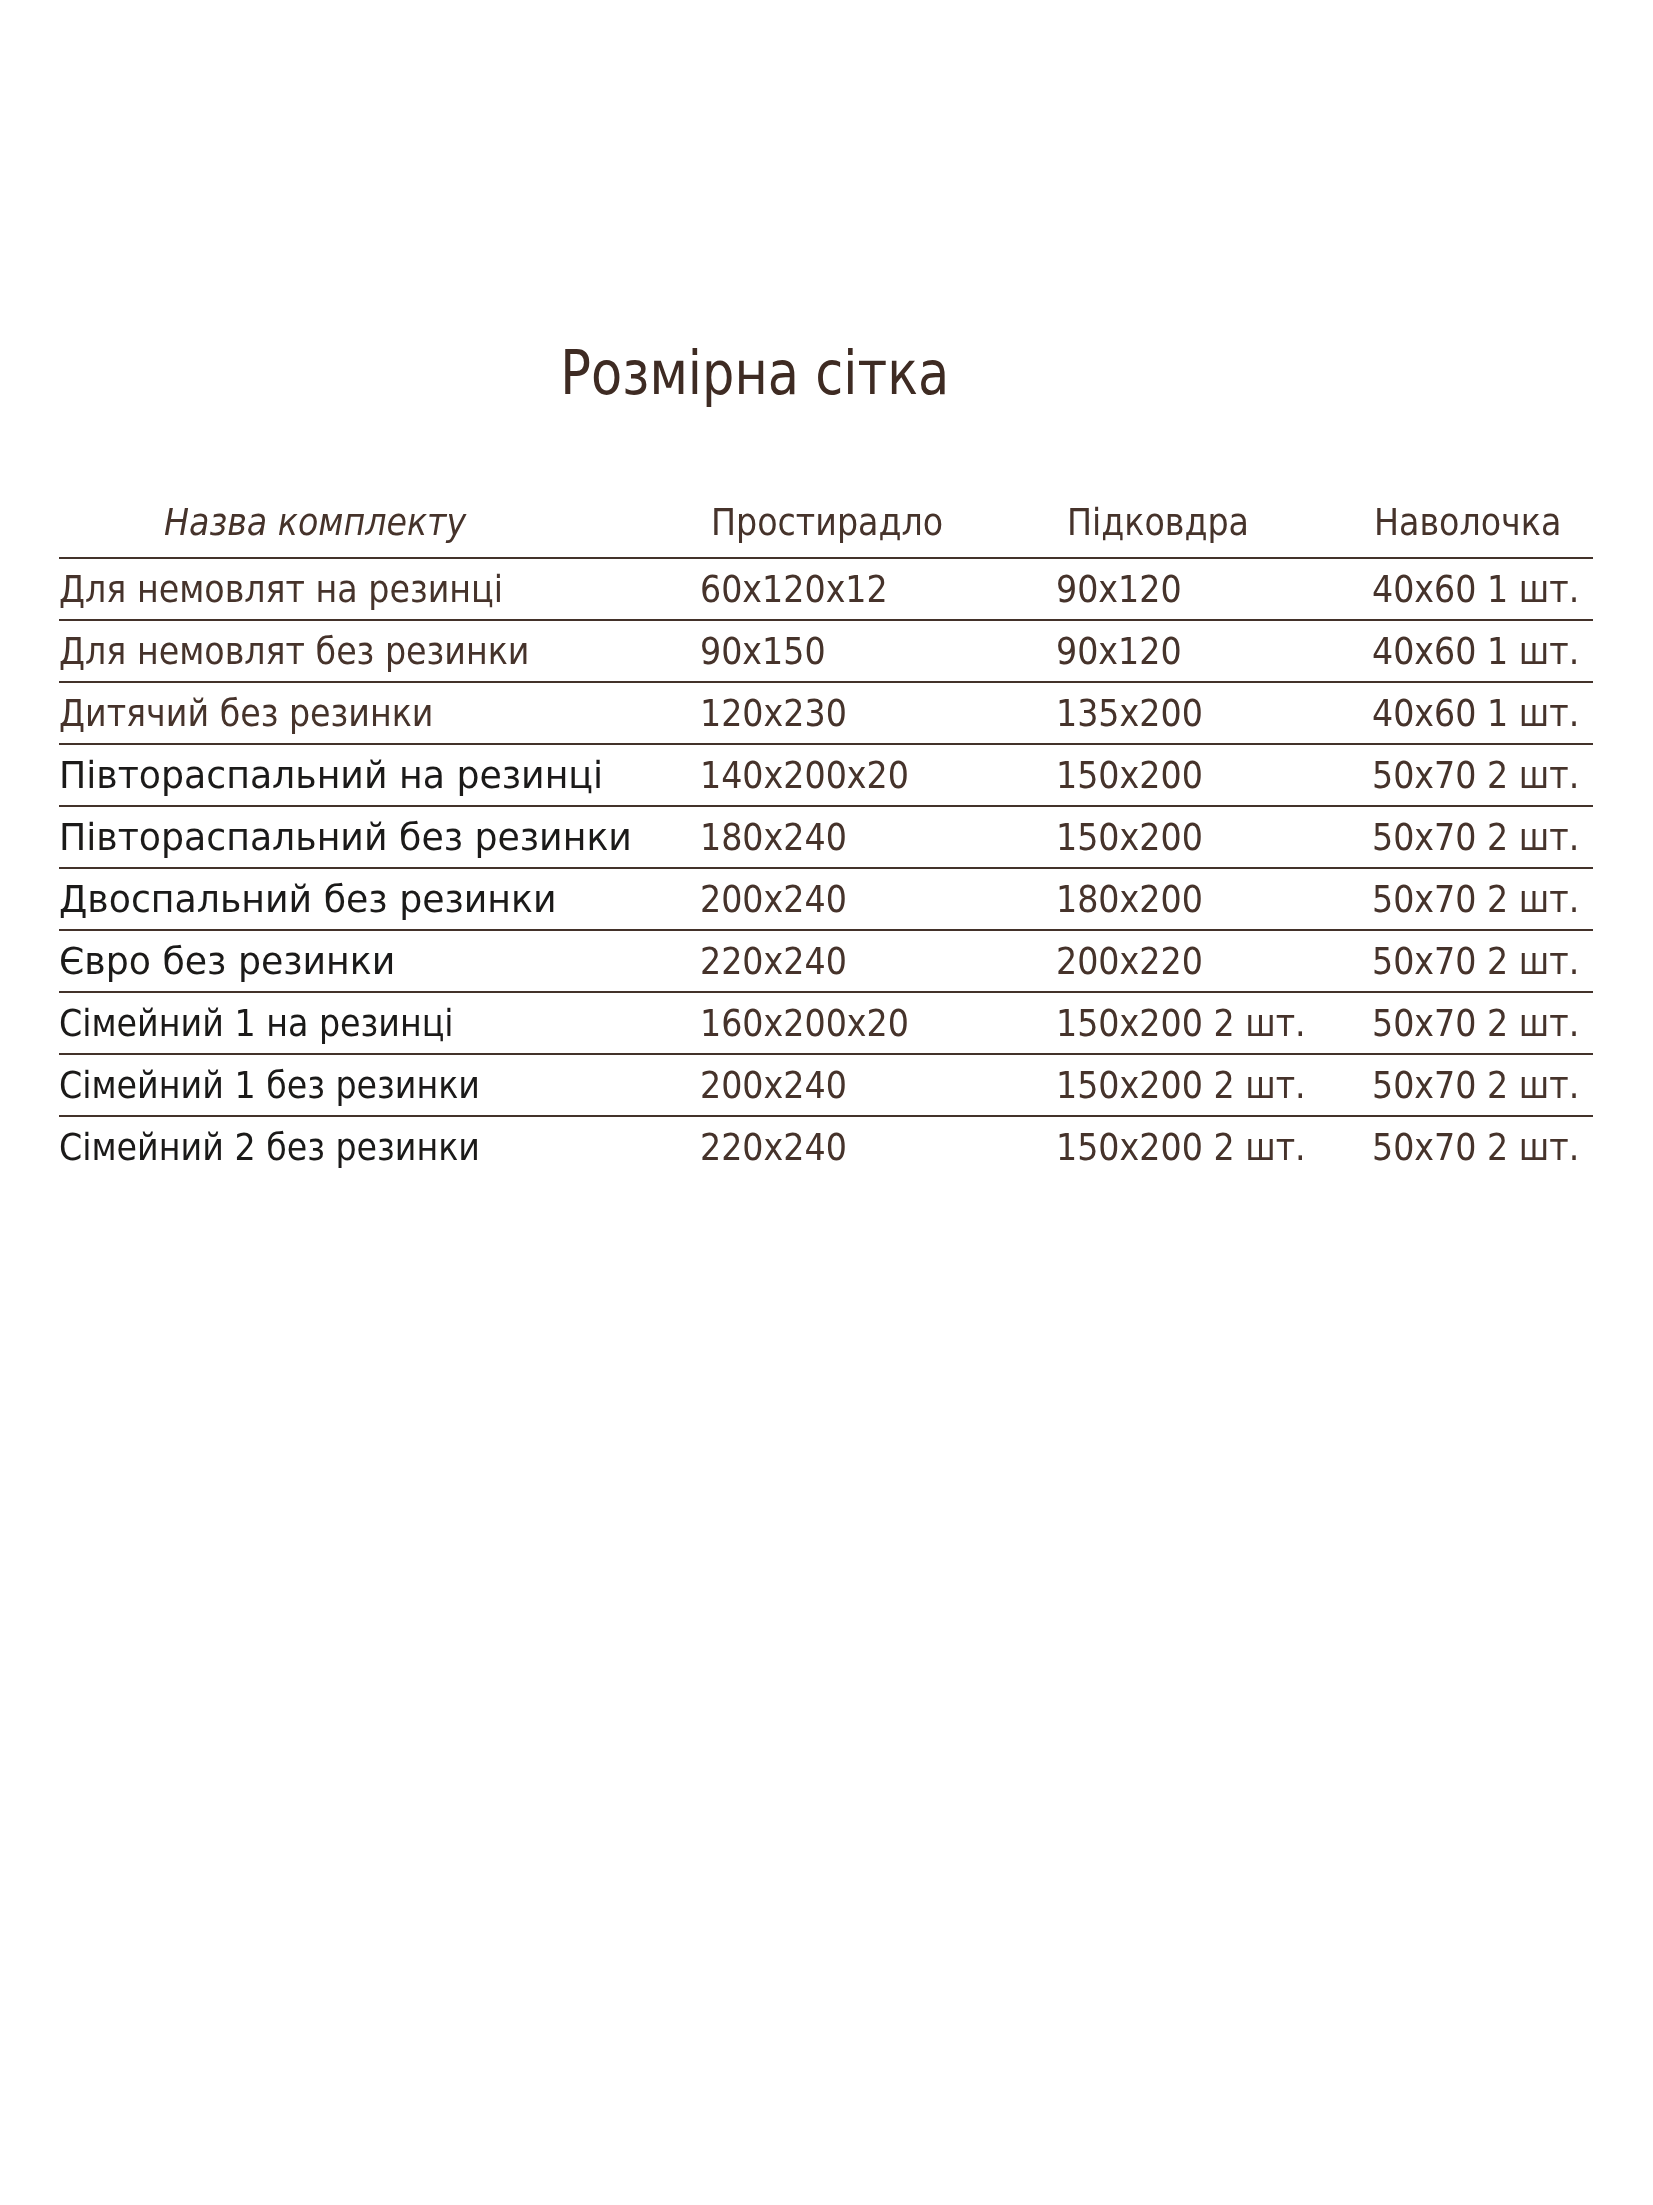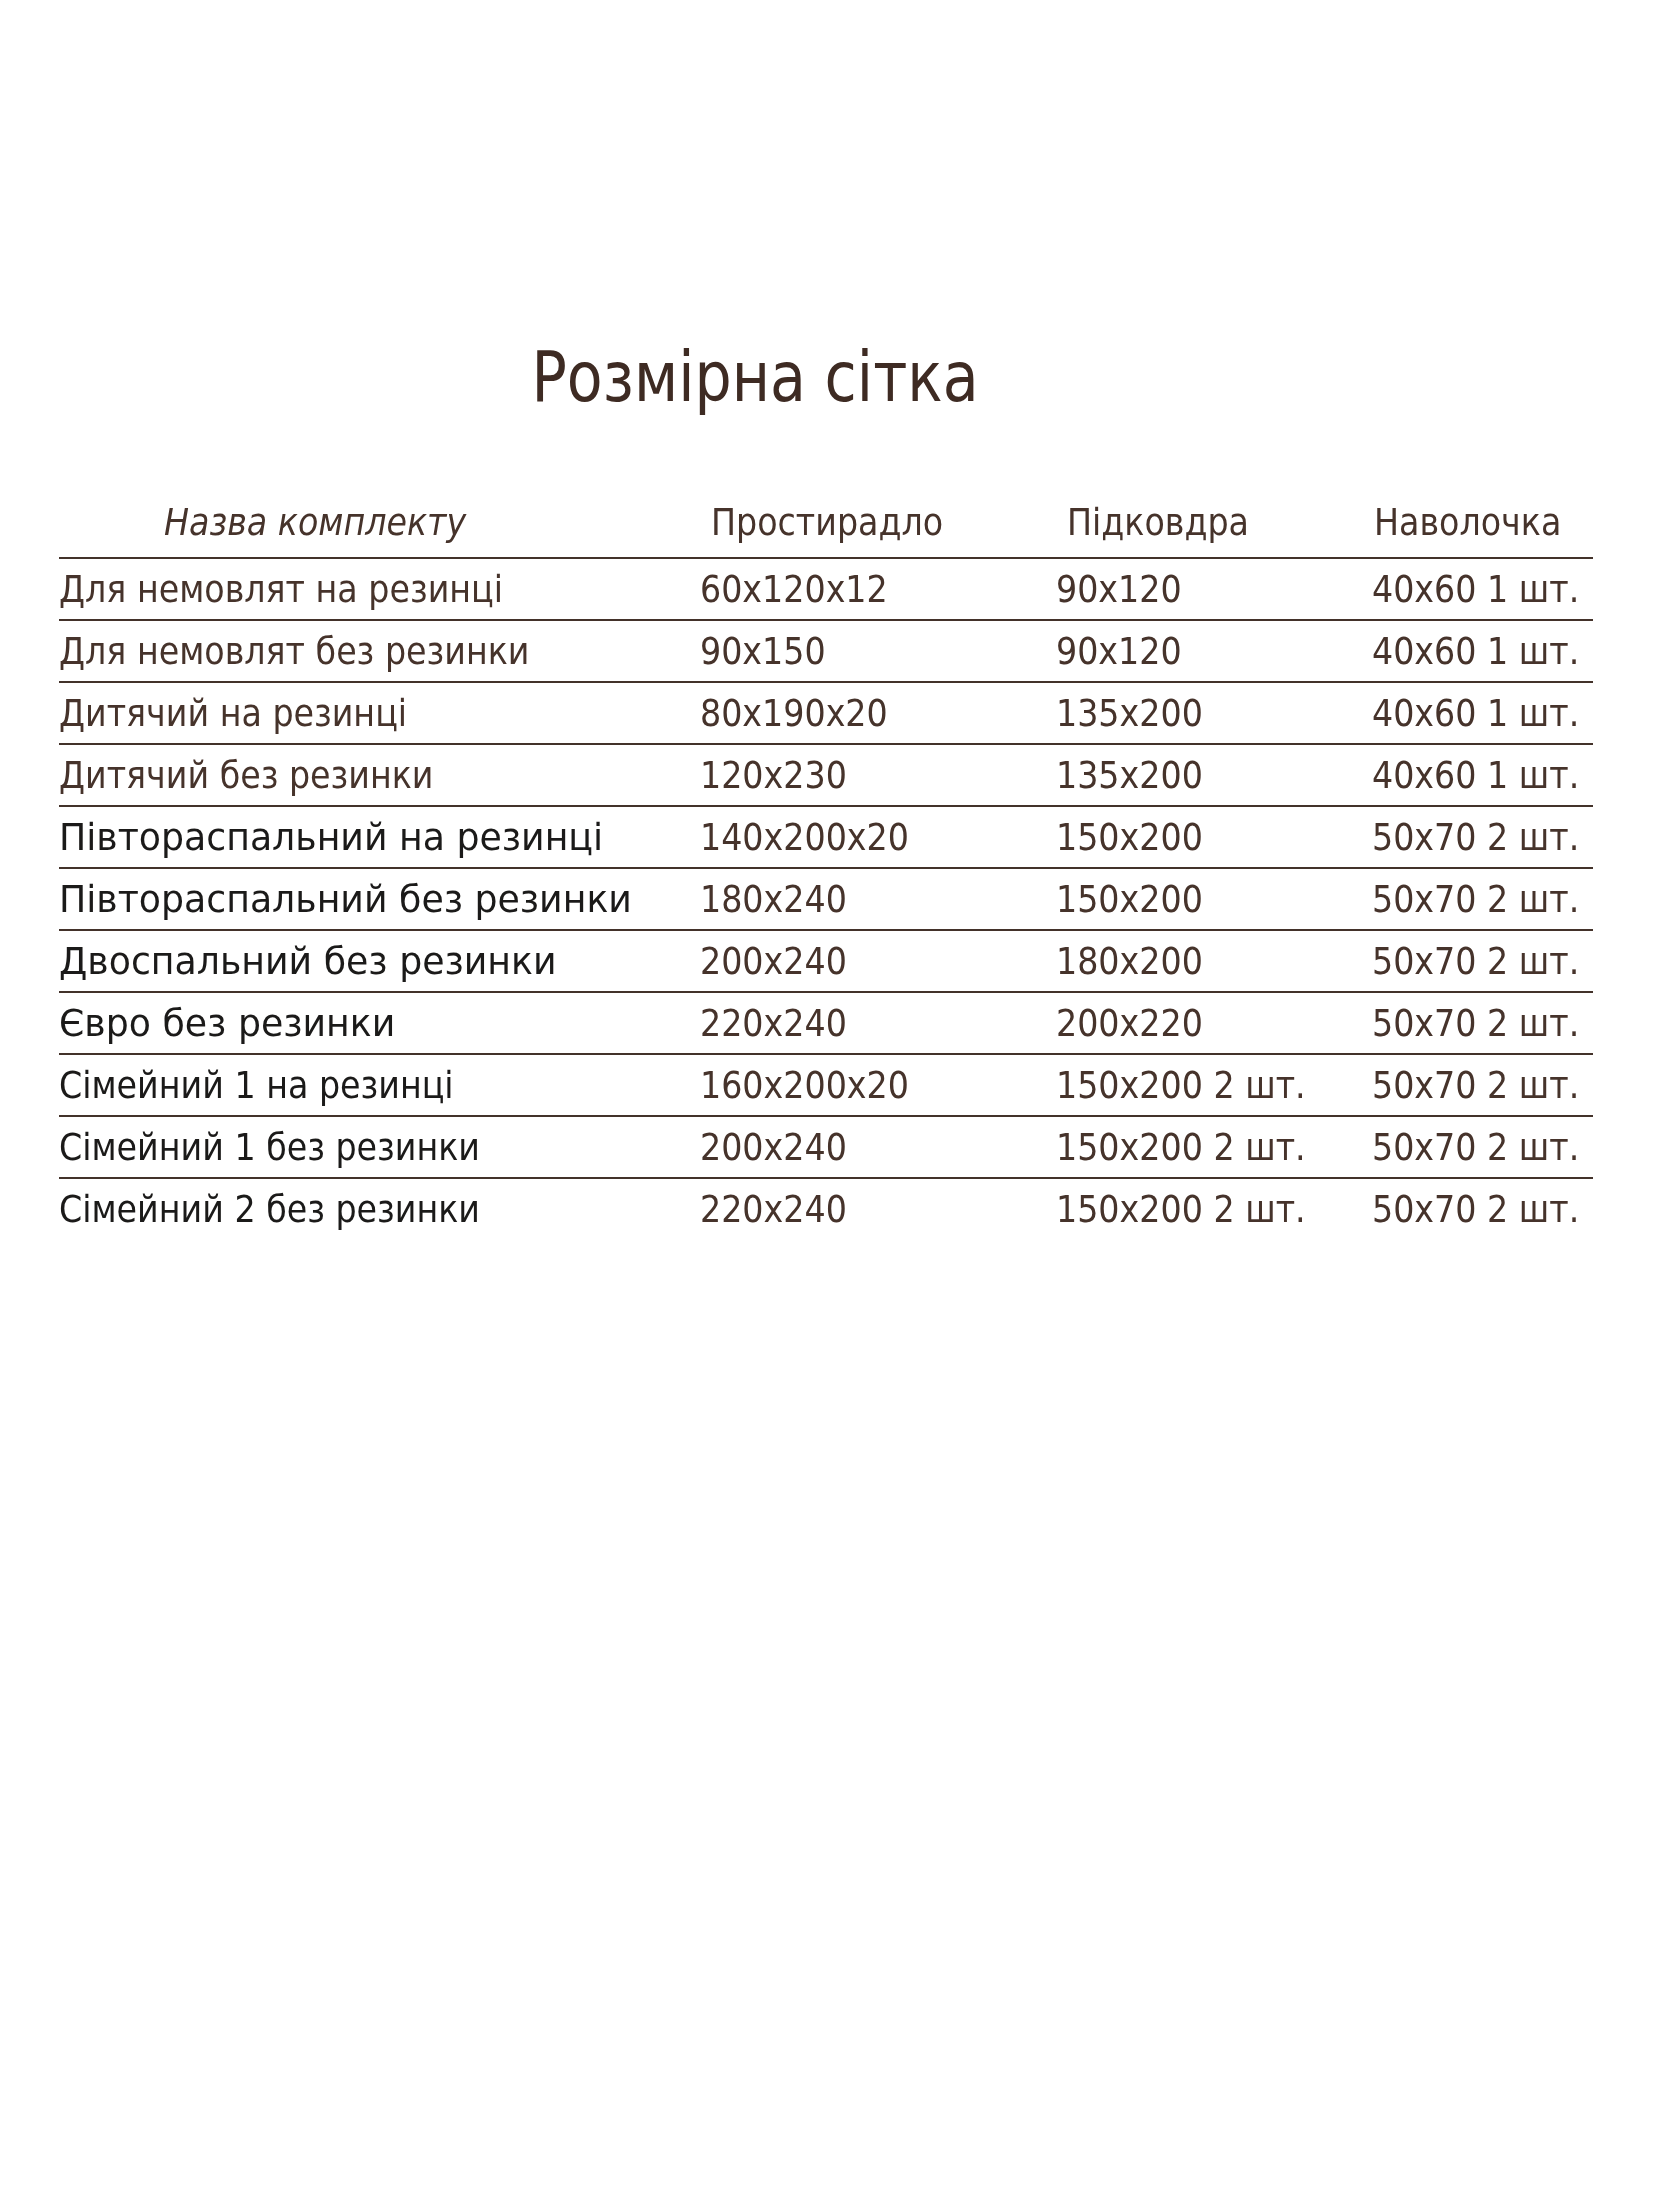--- a/index.html
+++ b/index.html
@@ -17,21 +17,21 @@
     height: 2205px;
     background: #ffffff;
   }
   .title {
     position: absolute;
     top: 343px;
     left: 0;
     width: 1510px;
     margin: 0;
     text-align: center;
-    font-size: 69px;
+    font-size: 60px;
     font-weight: 400;
     line-height: 1;
     color: #3e2b23;
   }
   .title .squeeze {
     display: inline-block;
     transform: scaleX(0.85);
     transform-origin: center center;
     white-space: nowrap;
   }
@@ -117,26 +117,20 @@
           <td class="c-duvet"><span class="cond brown">90х120</span></td>
           <td class="c-pillow"><span class="cond brown">40х60 1 шт.</span></td>
         </tr>
         <tr>
           <td class="c-name"><span class="cond brown">Для немовлят без резинки</span></td>
           <td class="c-sheet"><span class="cond brown">90х150</span></td>
           <td class="c-duvet"><span class="cond brown">90х120</span></td>
           <td class="c-pillow"><span class="cond brown">40х60 1 шт.</span></td>
         </tr>
         <tr>
-          <td class="c-name"><span class="cond brown">Дитячий на резинці</span></td>
-          <td class="c-sheet"><span class="cond brown">80х190х20</span></td>
-          <td class="c-duvet"><span class="cond brown">135х200</span></td>
-          <td class="c-pillow"><span class="cond brown">40х60 1 шт.</span></td>
-        </tr>
-        <tr>
           <td class="c-name"><span class="cond brown">Дитячий без резинки</span></td>
           <td class="c-sheet"><span class="cond brown">120х230</span></td>
           <td class="c-duvet"><span class="cond brown">135х200</span></td>
           <td class="c-pillow"><span class="cond brown">40х60 1 шт.</span></td>
         </tr>
         <tr>
           <td class="c-name"><span class="norm black">Півтораспальний на резинці</span></td>
           <td class="c-sheet"><span class="cond brown">140х200х20</span></td>
           <td class="c-duvet"><span class="cond brown">150х200</span></td>
           <td class="c-pillow"><span class="cond brown">50х70 2 шт.</span></td>

